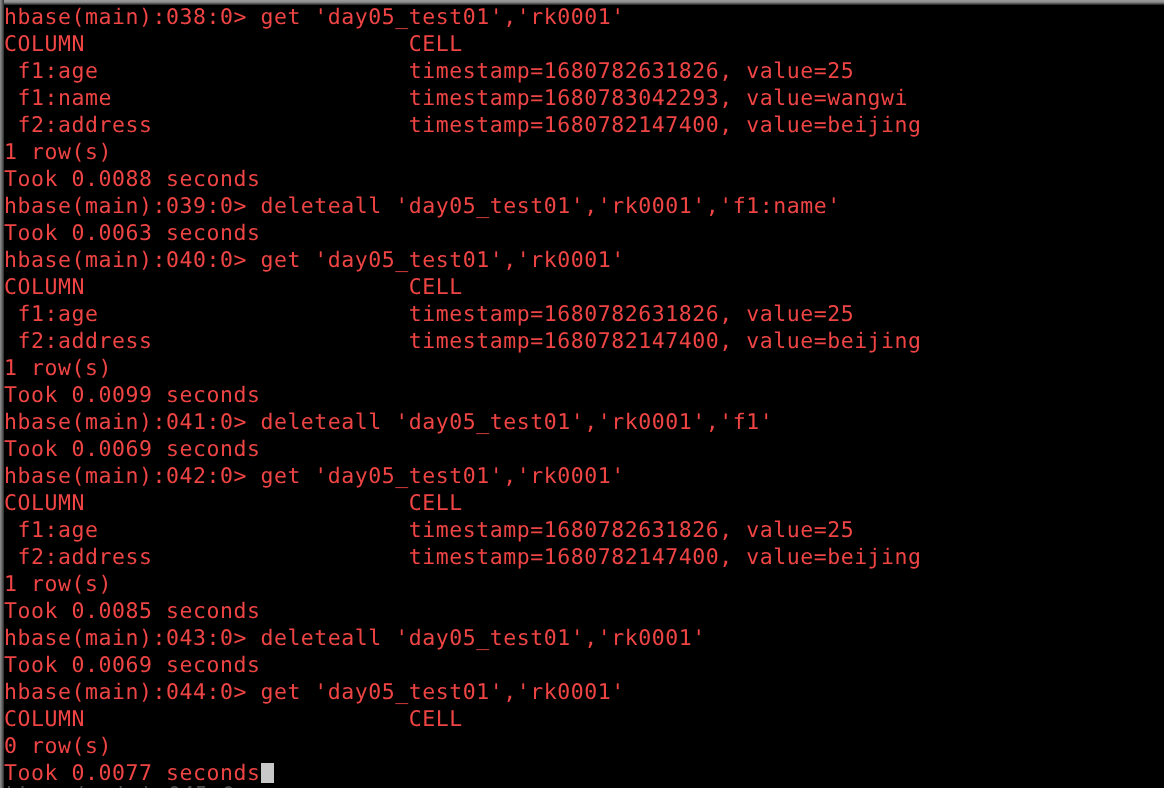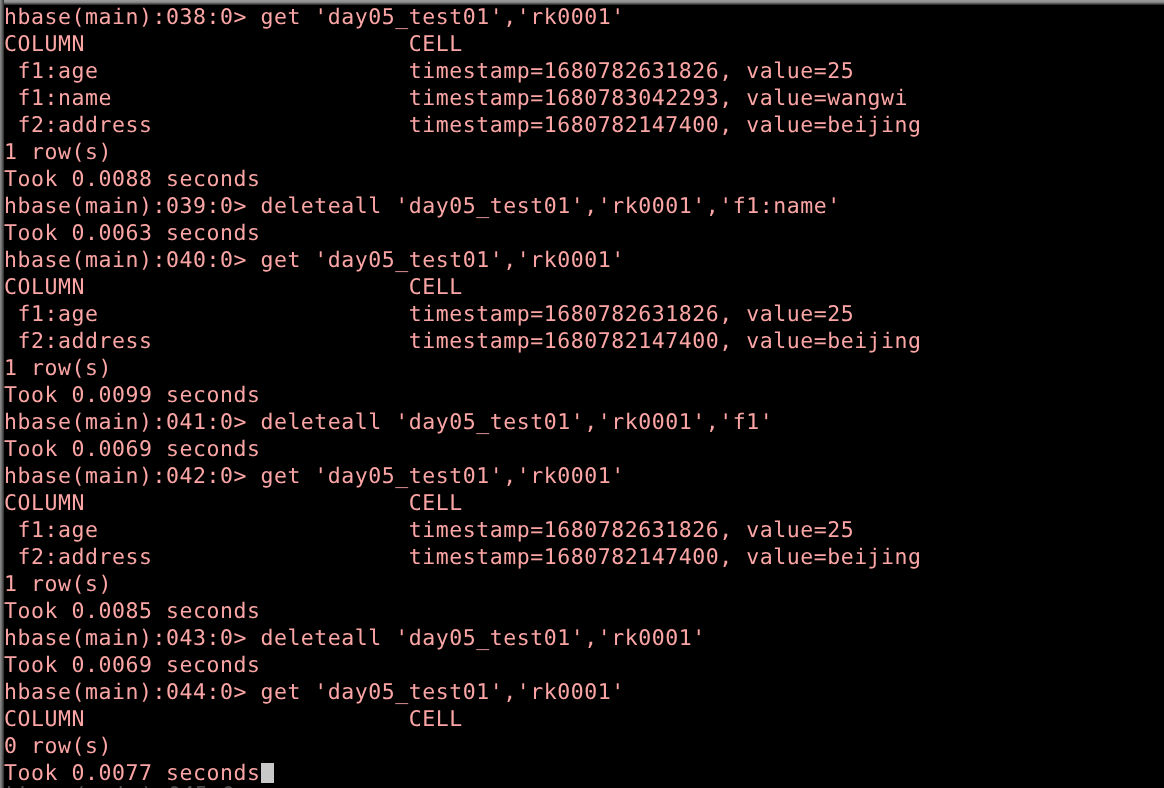--- a/index.html
+++ b/index.html
@@ -63,21 +63,21 @@
     line-height: 27px;
     letter-spacing: 0.55px;
     white-space: pre;
     text-rendering: geometricPrecision;
   }
 
   .term-line {
     display: block;
     height: 27px;
     white-space: pre;
-    color: #fca5a5;
+    color: #ef4444;
   }
 
   .term-line.last-line {
     position: relative;
   }
 
   
   .cursor-block {
     display: inline-block;
     width: 13px;

